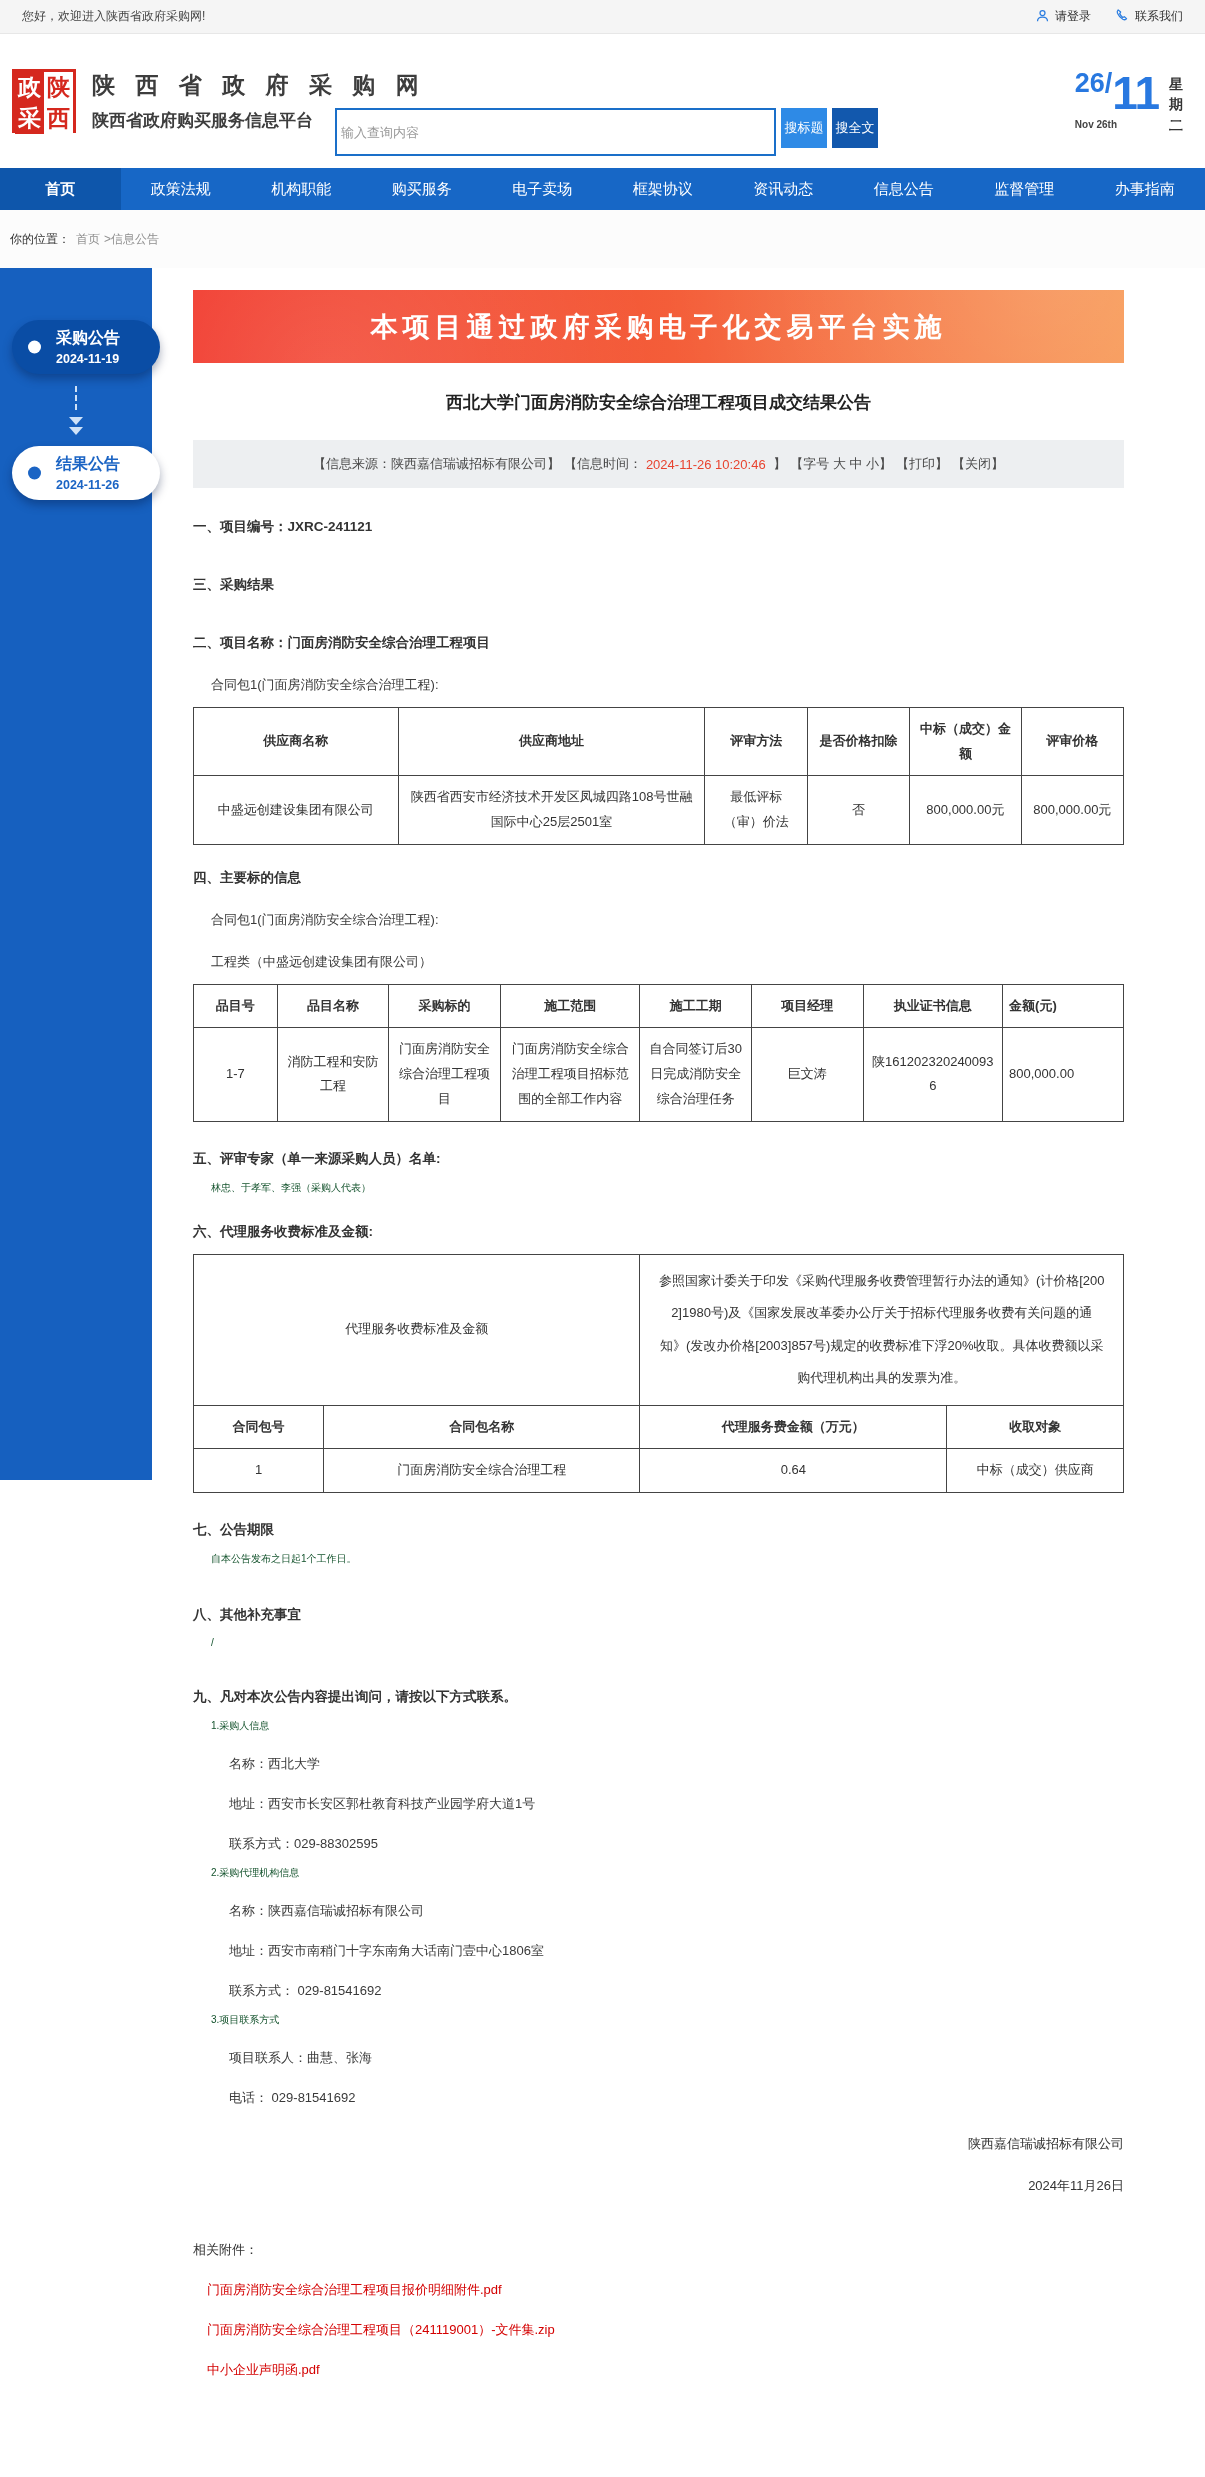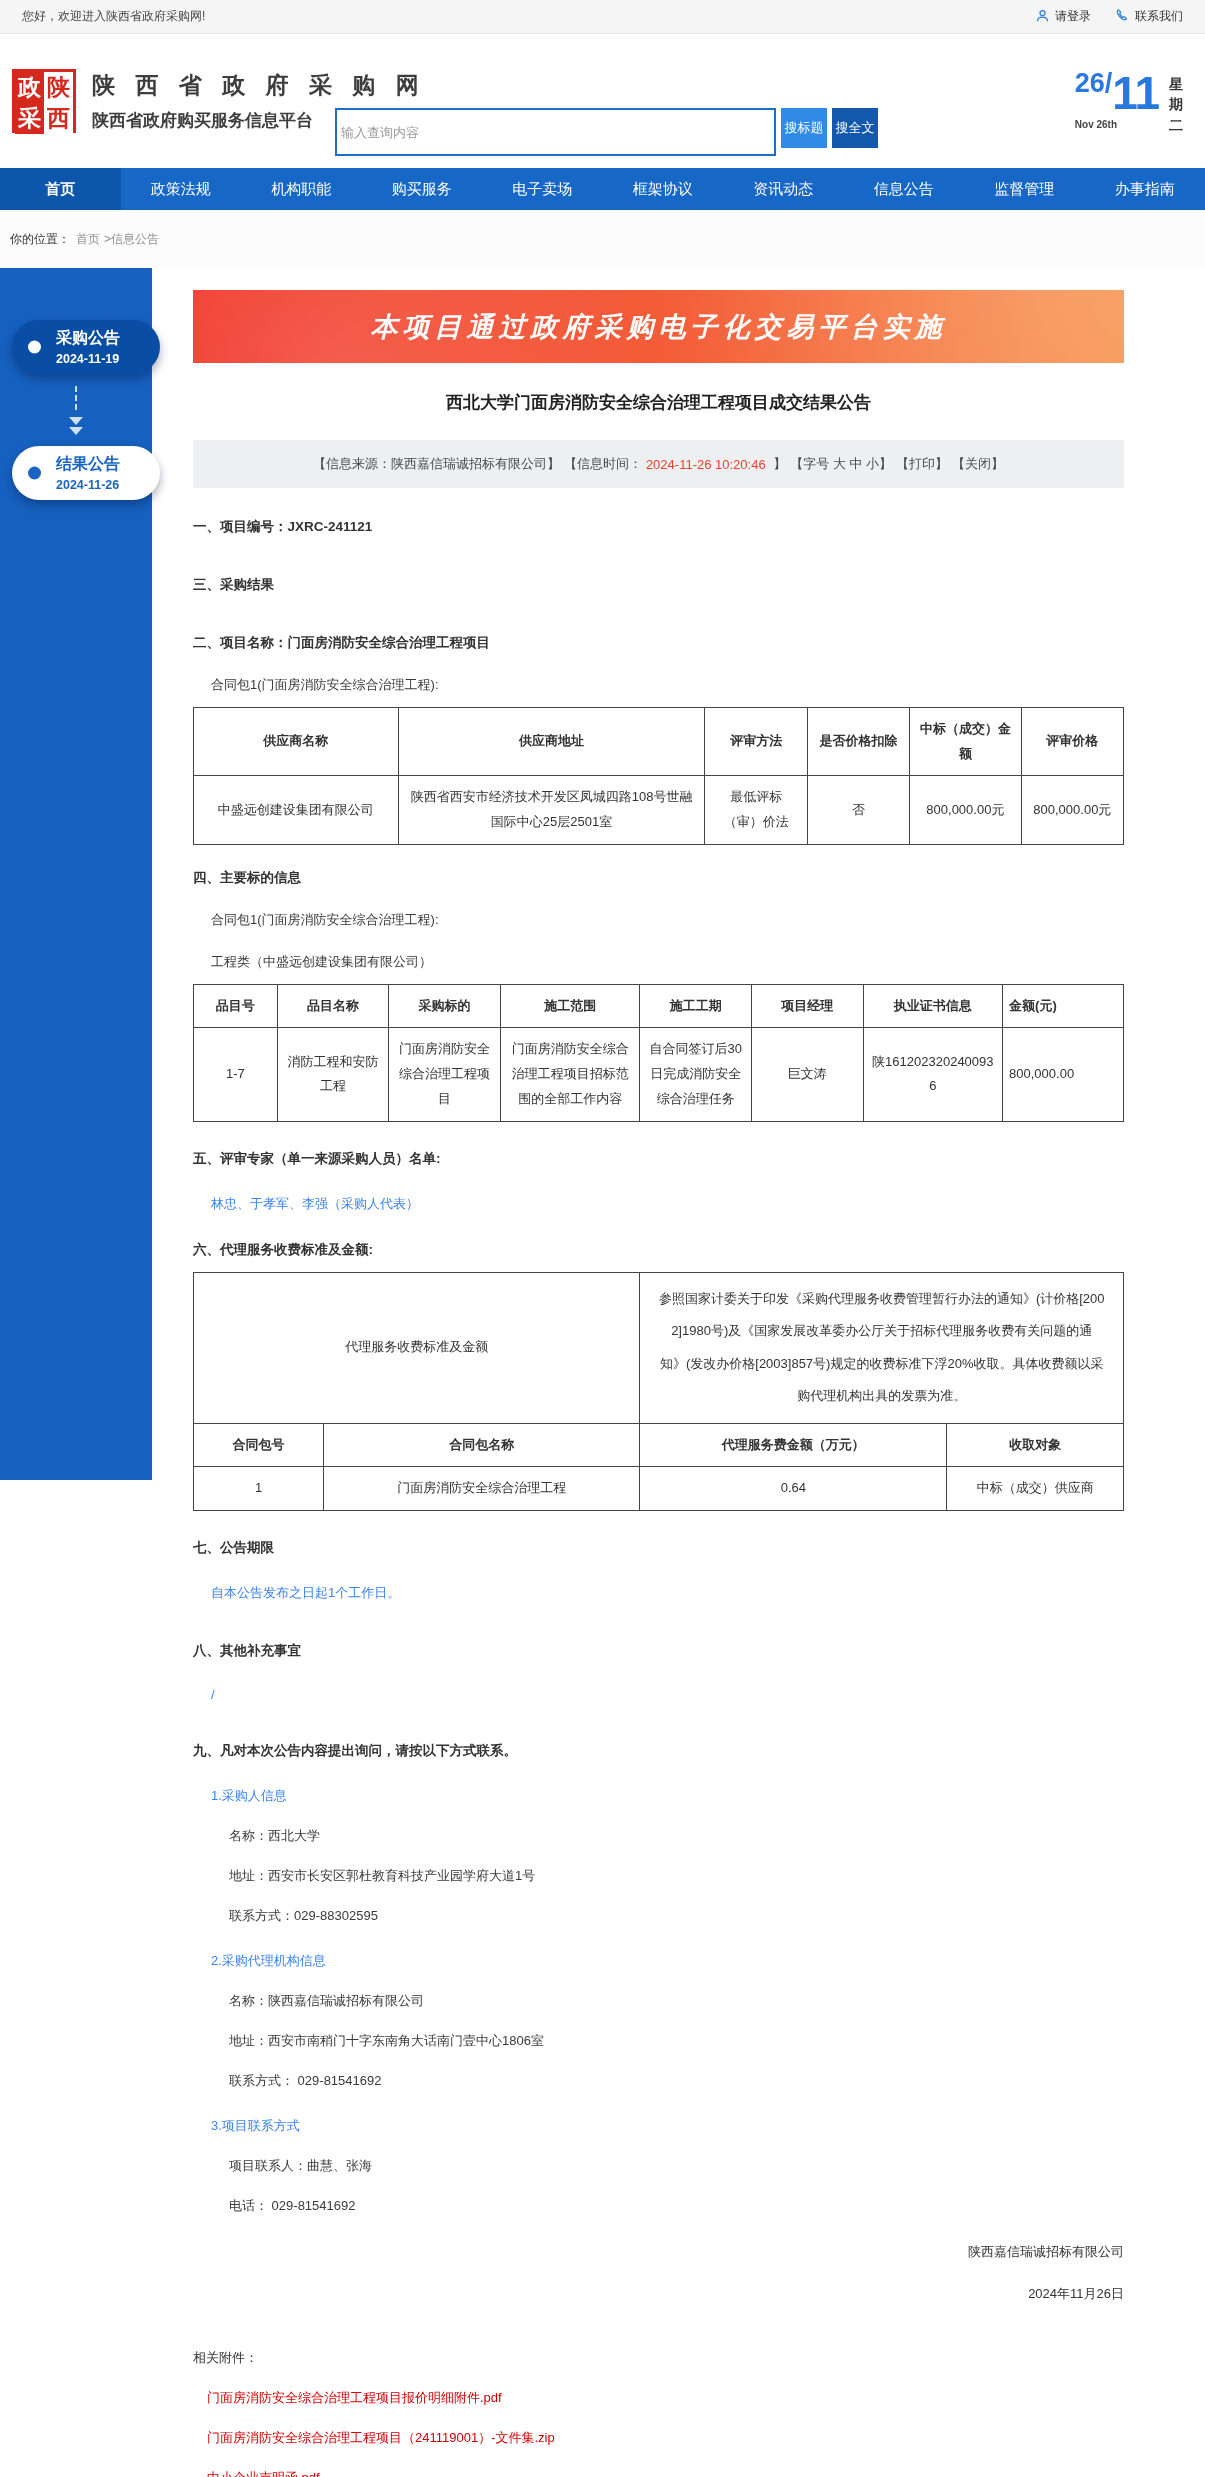--- a/index.html
+++ b/index.html
@@ -63,31 +63,31 @@
   .dash { width:0; height:24px; border-left:2px dashed #cfe2f8; margin-bottom:5px; }
   .tri { width:0; height:0; border-left:7px solid transparent; border-right:7px solid transparent; border-top:8px solid #cfe2f8; margin-top:2px; }
 
   .content { margin-left:41px; width:931px; padding-bottom:70px; }
 
   .banner { margin-top:22px; height:73px; display:flex; align-items:center; justify-content:center;
     background:
       radial-gradient(circle at 15% 120%, rgba(255,255,255,.14), rgba(255,255,255,0) 40%),
       radial-gradient(circle at 92% -30%, rgba(255,255,255,.16), rgba(255,255,255,0) 45%),
       linear-gradient(90deg,#f1382b,#f4603a 55%,#f7944f);
-    color:#fff; font-size:27px; font-weight:bold; font-style:italic; letter-spacing:5px; }
+    color:#fff; font-size:27px; font-weight:bold; letter-spacing:5px; }
   .doc-title { margin-top:28px; text-align:center; font-size:17px; font-weight:bold; color:#222; }
   .meta { margin-top:26px; height:48px; background:#edeff1; display:flex; align-items:center; justify-content:center;
     font-size:13px; color:#4a4a4a; }
   .meta span { margin:0 2px; white-space:pre; }
   .meta .red { color:#e8432f; }
   .meta .click { cursor:pointer; }
 
   .sec { margin-top:40px; font-size:13.5px; font-weight:bold; color:#333; }
   .sub { margin-top:24px; margin-left:18px; font-size:13px; color:#3a3a3a; }
-  .txt { margin-top:27px; margin-left:18px; font-size:13px; color:#3b82f6; }
+  .txt { margin-top:13px; margin-left:18px; font-size:10px; color:#14532d; }
   .txt2 { margin-top:22px; margin-left:36px; font-size:13px; color:#3a3a3a; }
 
   table { border-collapse:collapse; width:100%; margin-top:13px; table-layout:fixed; }
   th, td { border:1px solid #444; font-size:13px; color:#333; text-align:center; vertical-align:middle;
     padding:9px 6px; line-height:1.9; word-break:break-all; }
   th { font-weight:bold; }
   td.num-right, th.num-right { text-align:left; padding-right:26px; }
   .fee-desc { text-align:center; line-height:2.5; padding:10px 18px; }
   .fee-label { font-weight:normal; }
 

